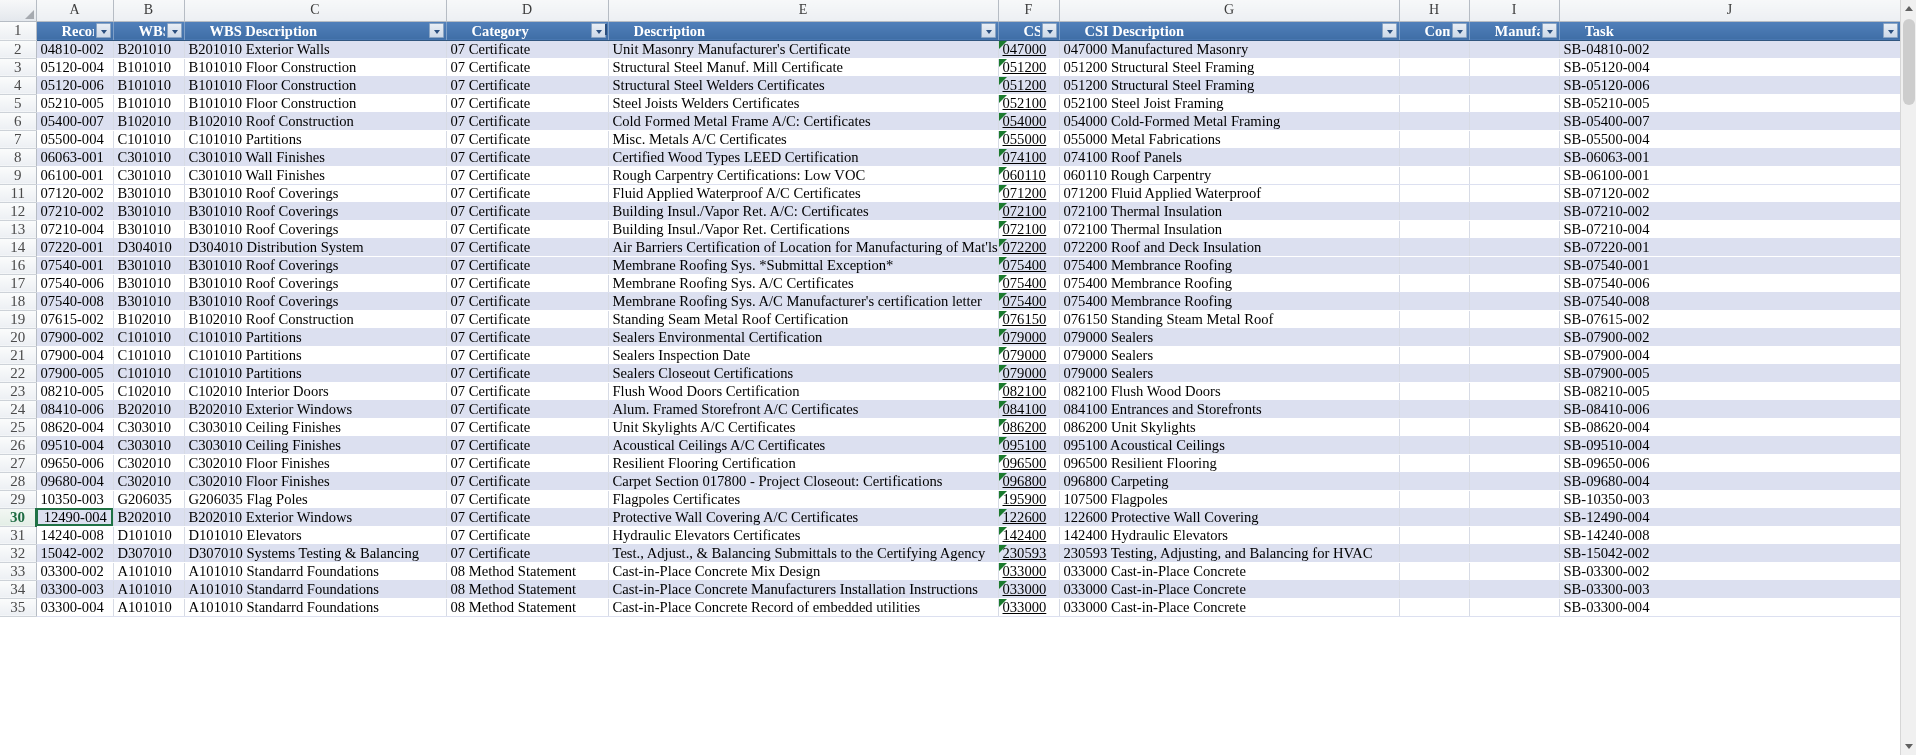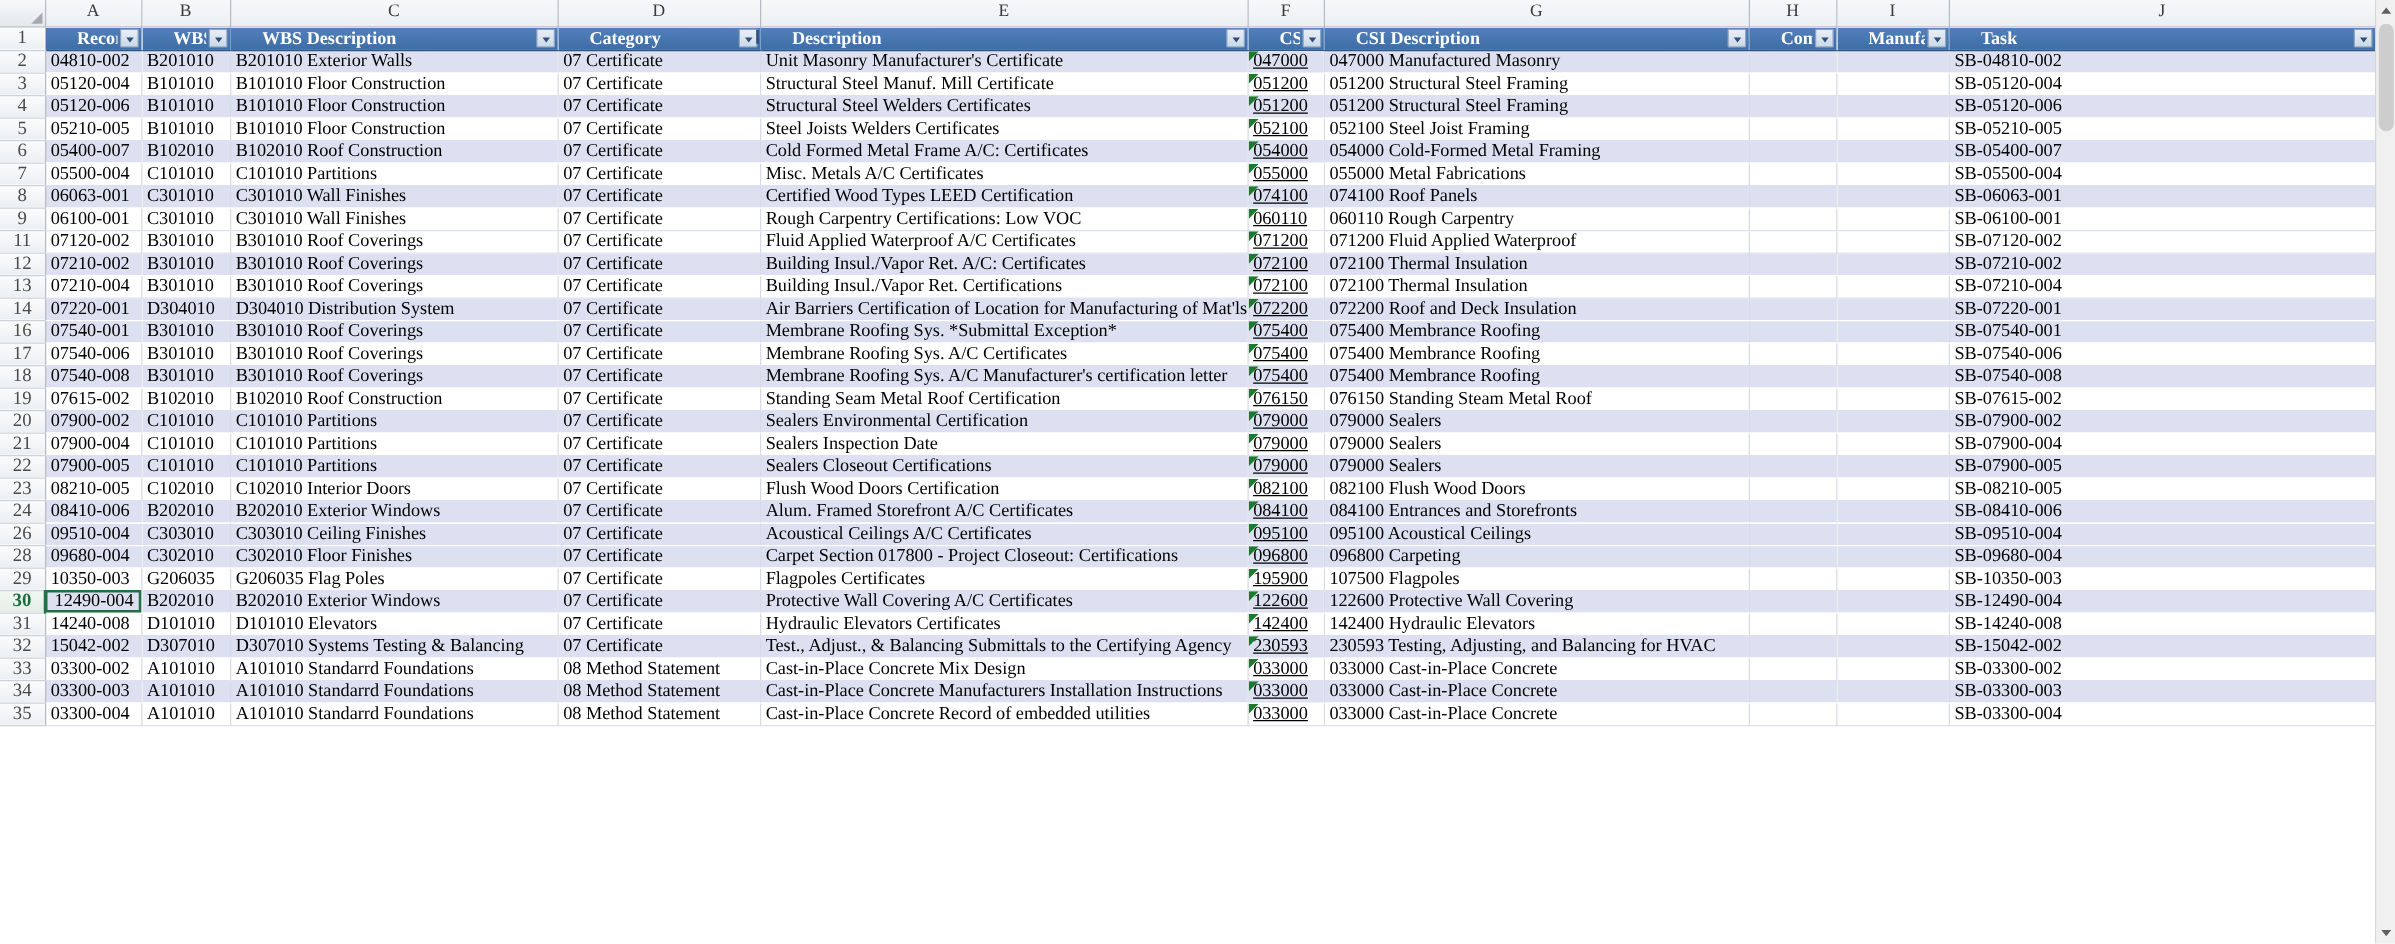--- a/index.html
+++ b/index.html
@@ -563,32 +563,58 @@
             <td class="cell">B202010</td>
             <td class="cell">B202010 Exterior Windows</td>
             <td class="cell">07 Certificate</td>
             <td class="cell">Alum. Framed Storefront A/C Certificates</td>
             <td class="cell errflag">084100</td>
             <td class="cell">084100 Entrances and Storefronts</td>
             <td class="cell"></td>
             <td class="cell"></td>
             <td class="cell">SB-08410-006</td>
           </tr>
+          <tr class="datarow odd">
+            <td class="rownum">25</td>
+            <td class="cell">08620-004</td>
+            <td class="cell">C303010</td>
+            <td class="cell">C303010 Ceiling Finishes</td>
+            <td class="cell">07 Certificate</td>
+            <td class="cell">Unit Skylights A/C Certificates</td>
+            <td class="cell errflag">086200</td>
+            <td class="cell">086200 Unit Skylights</td>
+            <td class="cell"></td>
+            <td class="cell"></td>
+            <td class="cell">SB-08620-004</td>
+          </tr>
           <tr class="datarow even">
             <td class="rownum">26</td>
             <td class="cell">09510-004</td>
             <td class="cell">C303010</td>
             <td class="cell">C303010 Ceiling Finishes</td>
             <td class="cell">07 Certificate</td>
             <td class="cell">Acoustical Ceilings A/C Certificates</td>
             <td class="cell errflag">095100</td>
             <td class="cell">095100 Acoustical Ceilings</td>
             <td class="cell"></td>
             <td class="cell"></td>
             <td class="cell">SB-09510-004</td>
+          </tr>
+          <tr class="datarow odd">
+            <td class="rownum">27</td>
+            <td class="cell">09650-006</td>
+            <td class="cell">C302010</td>
+            <td class="cell">C302010 Floor Finishes</td>
+            <td class="cell">07 Certificate</td>
+            <td class="cell">Resilient Flooring Certification</td>
+            <td class="cell errflag">096500</td>
+            <td class="cell">096500 Resilient Flooring</td>
+            <td class="cell"></td>
+            <td class="cell"></td>
+            <td class="cell">SB-09650-006</td>
           </tr>
           <tr class="datarow even">
             <td class="rownum">28</td>
             <td class="cell">09680-004</td>
             <td class="cell">C302010</td>
             <td class="cell">C302010 Floor Finishes</td>
             <td class="cell">07 Certificate</td>
             <td class="cell">Carpet Section 017800 - Project Closeout: Certifications</td>
             <td class="cell errflag">096800</td>
             <td class="cell">096800 Carpeting</td>

